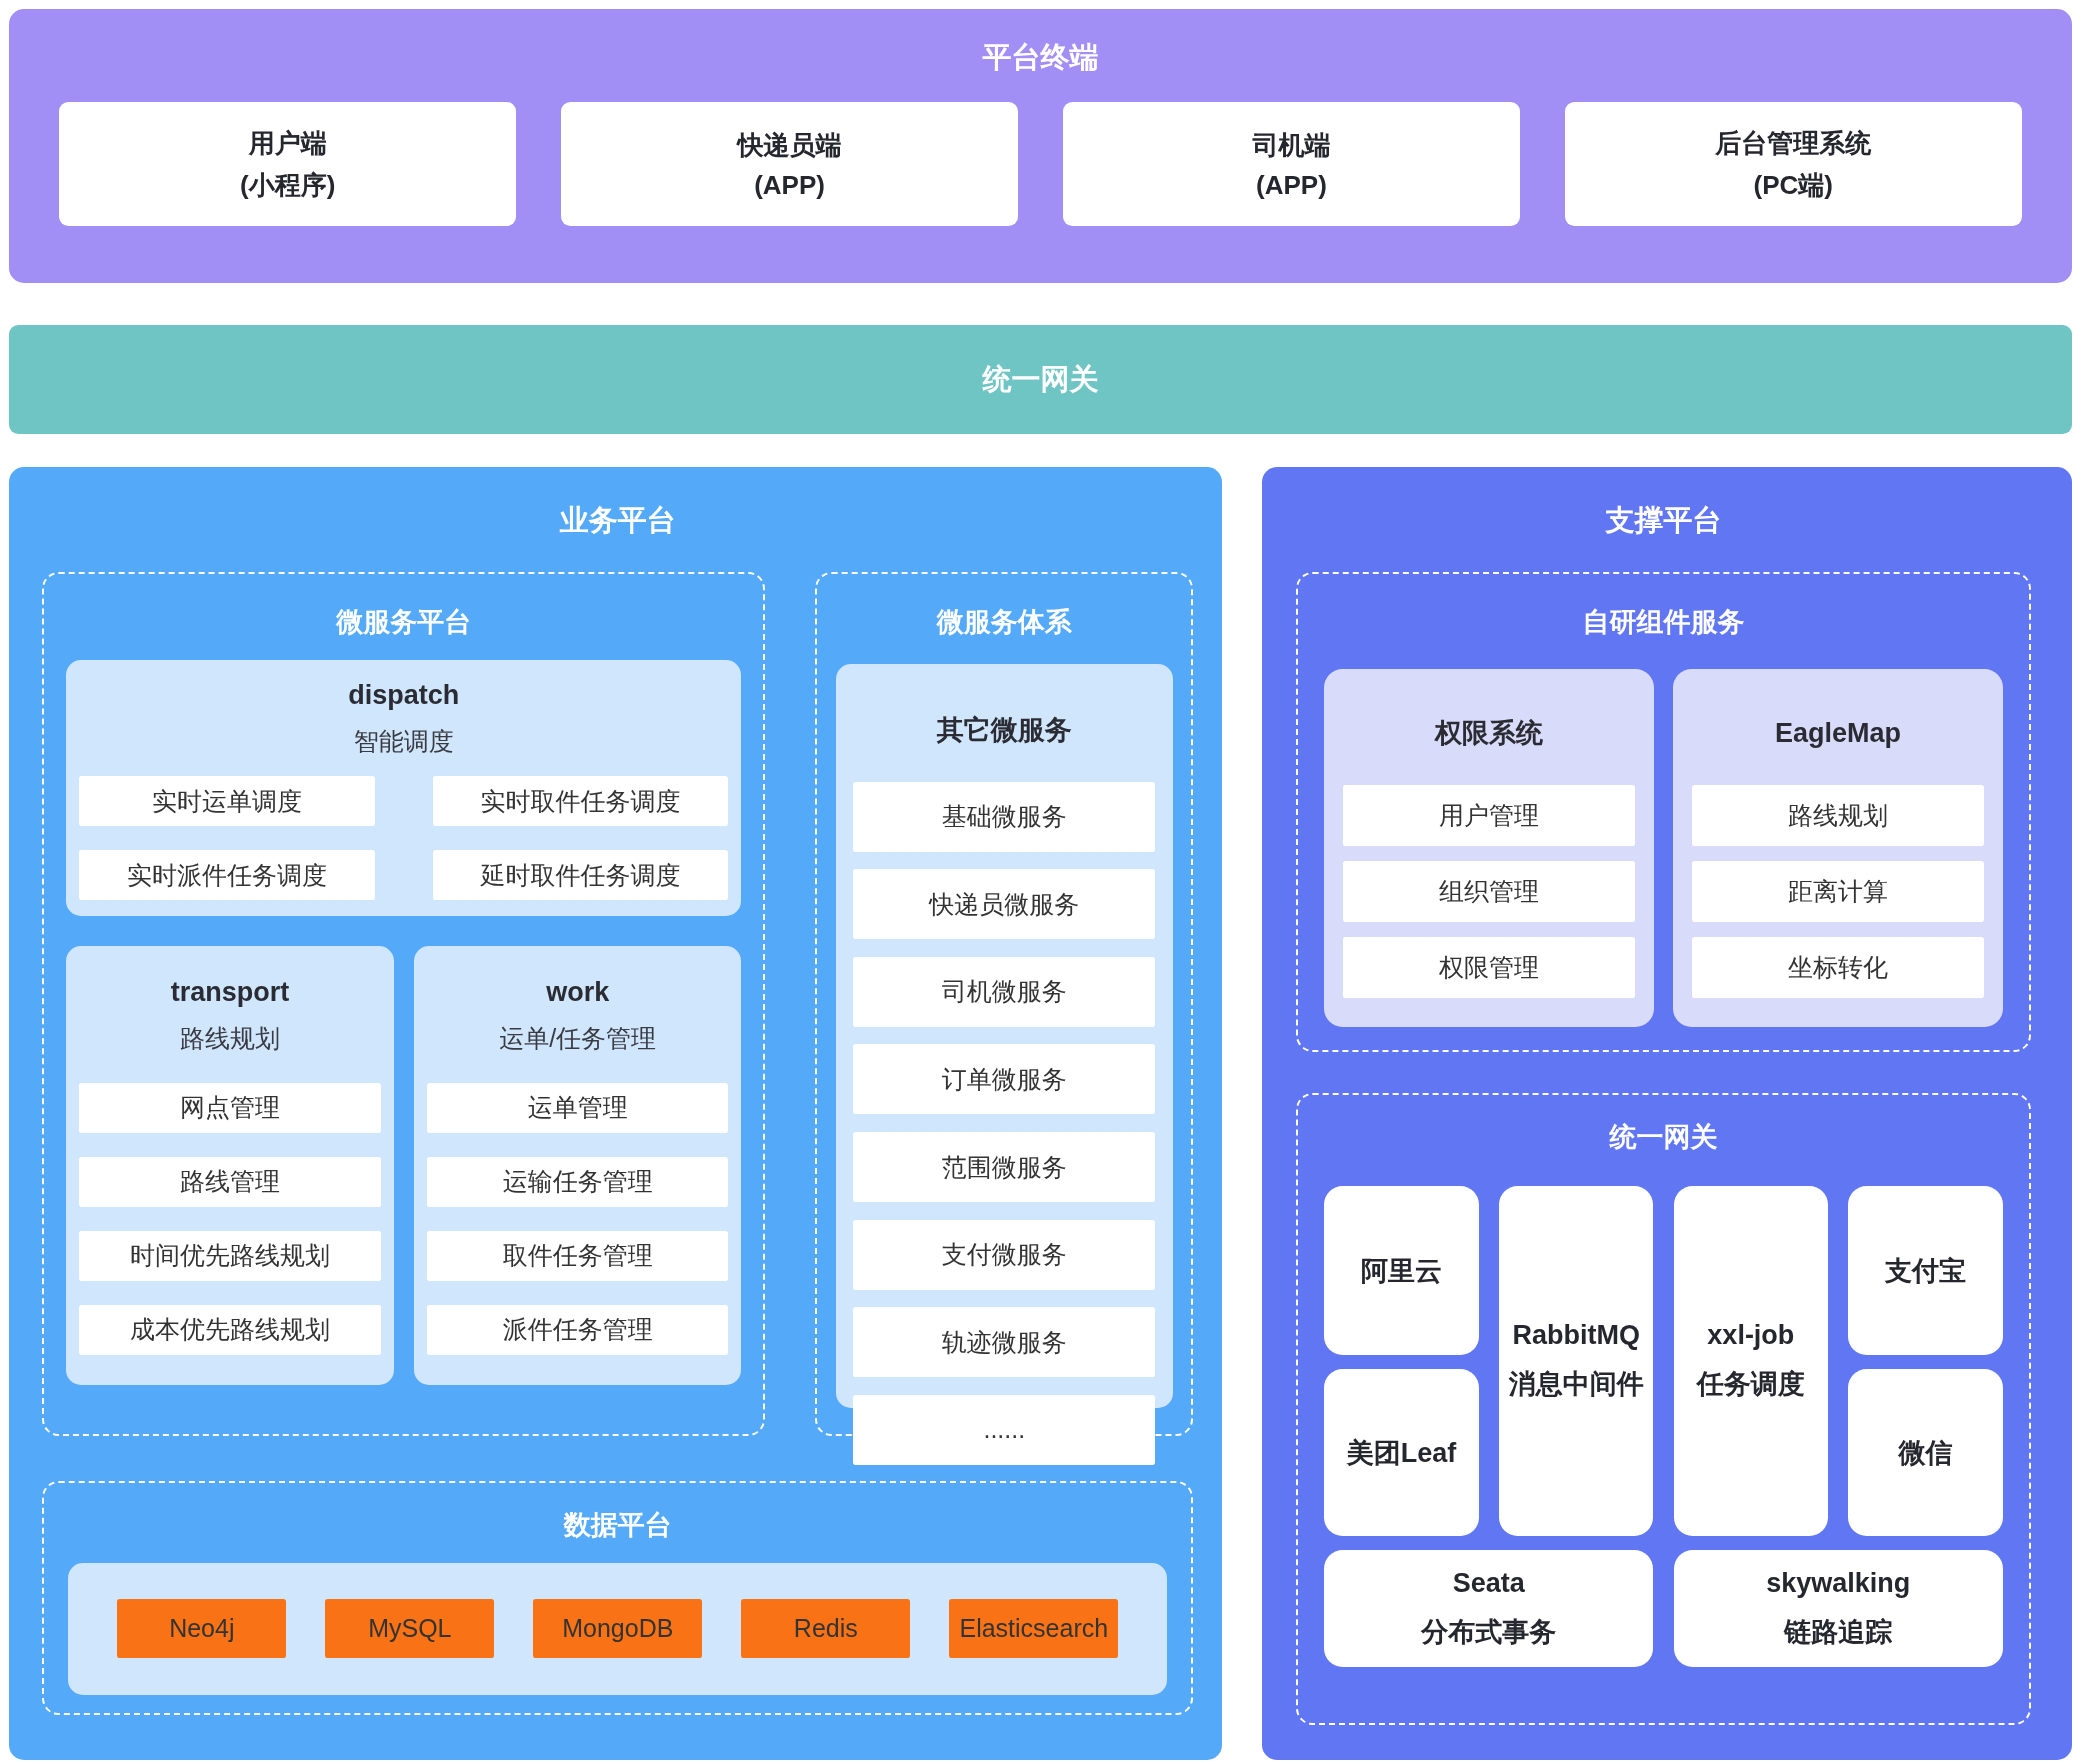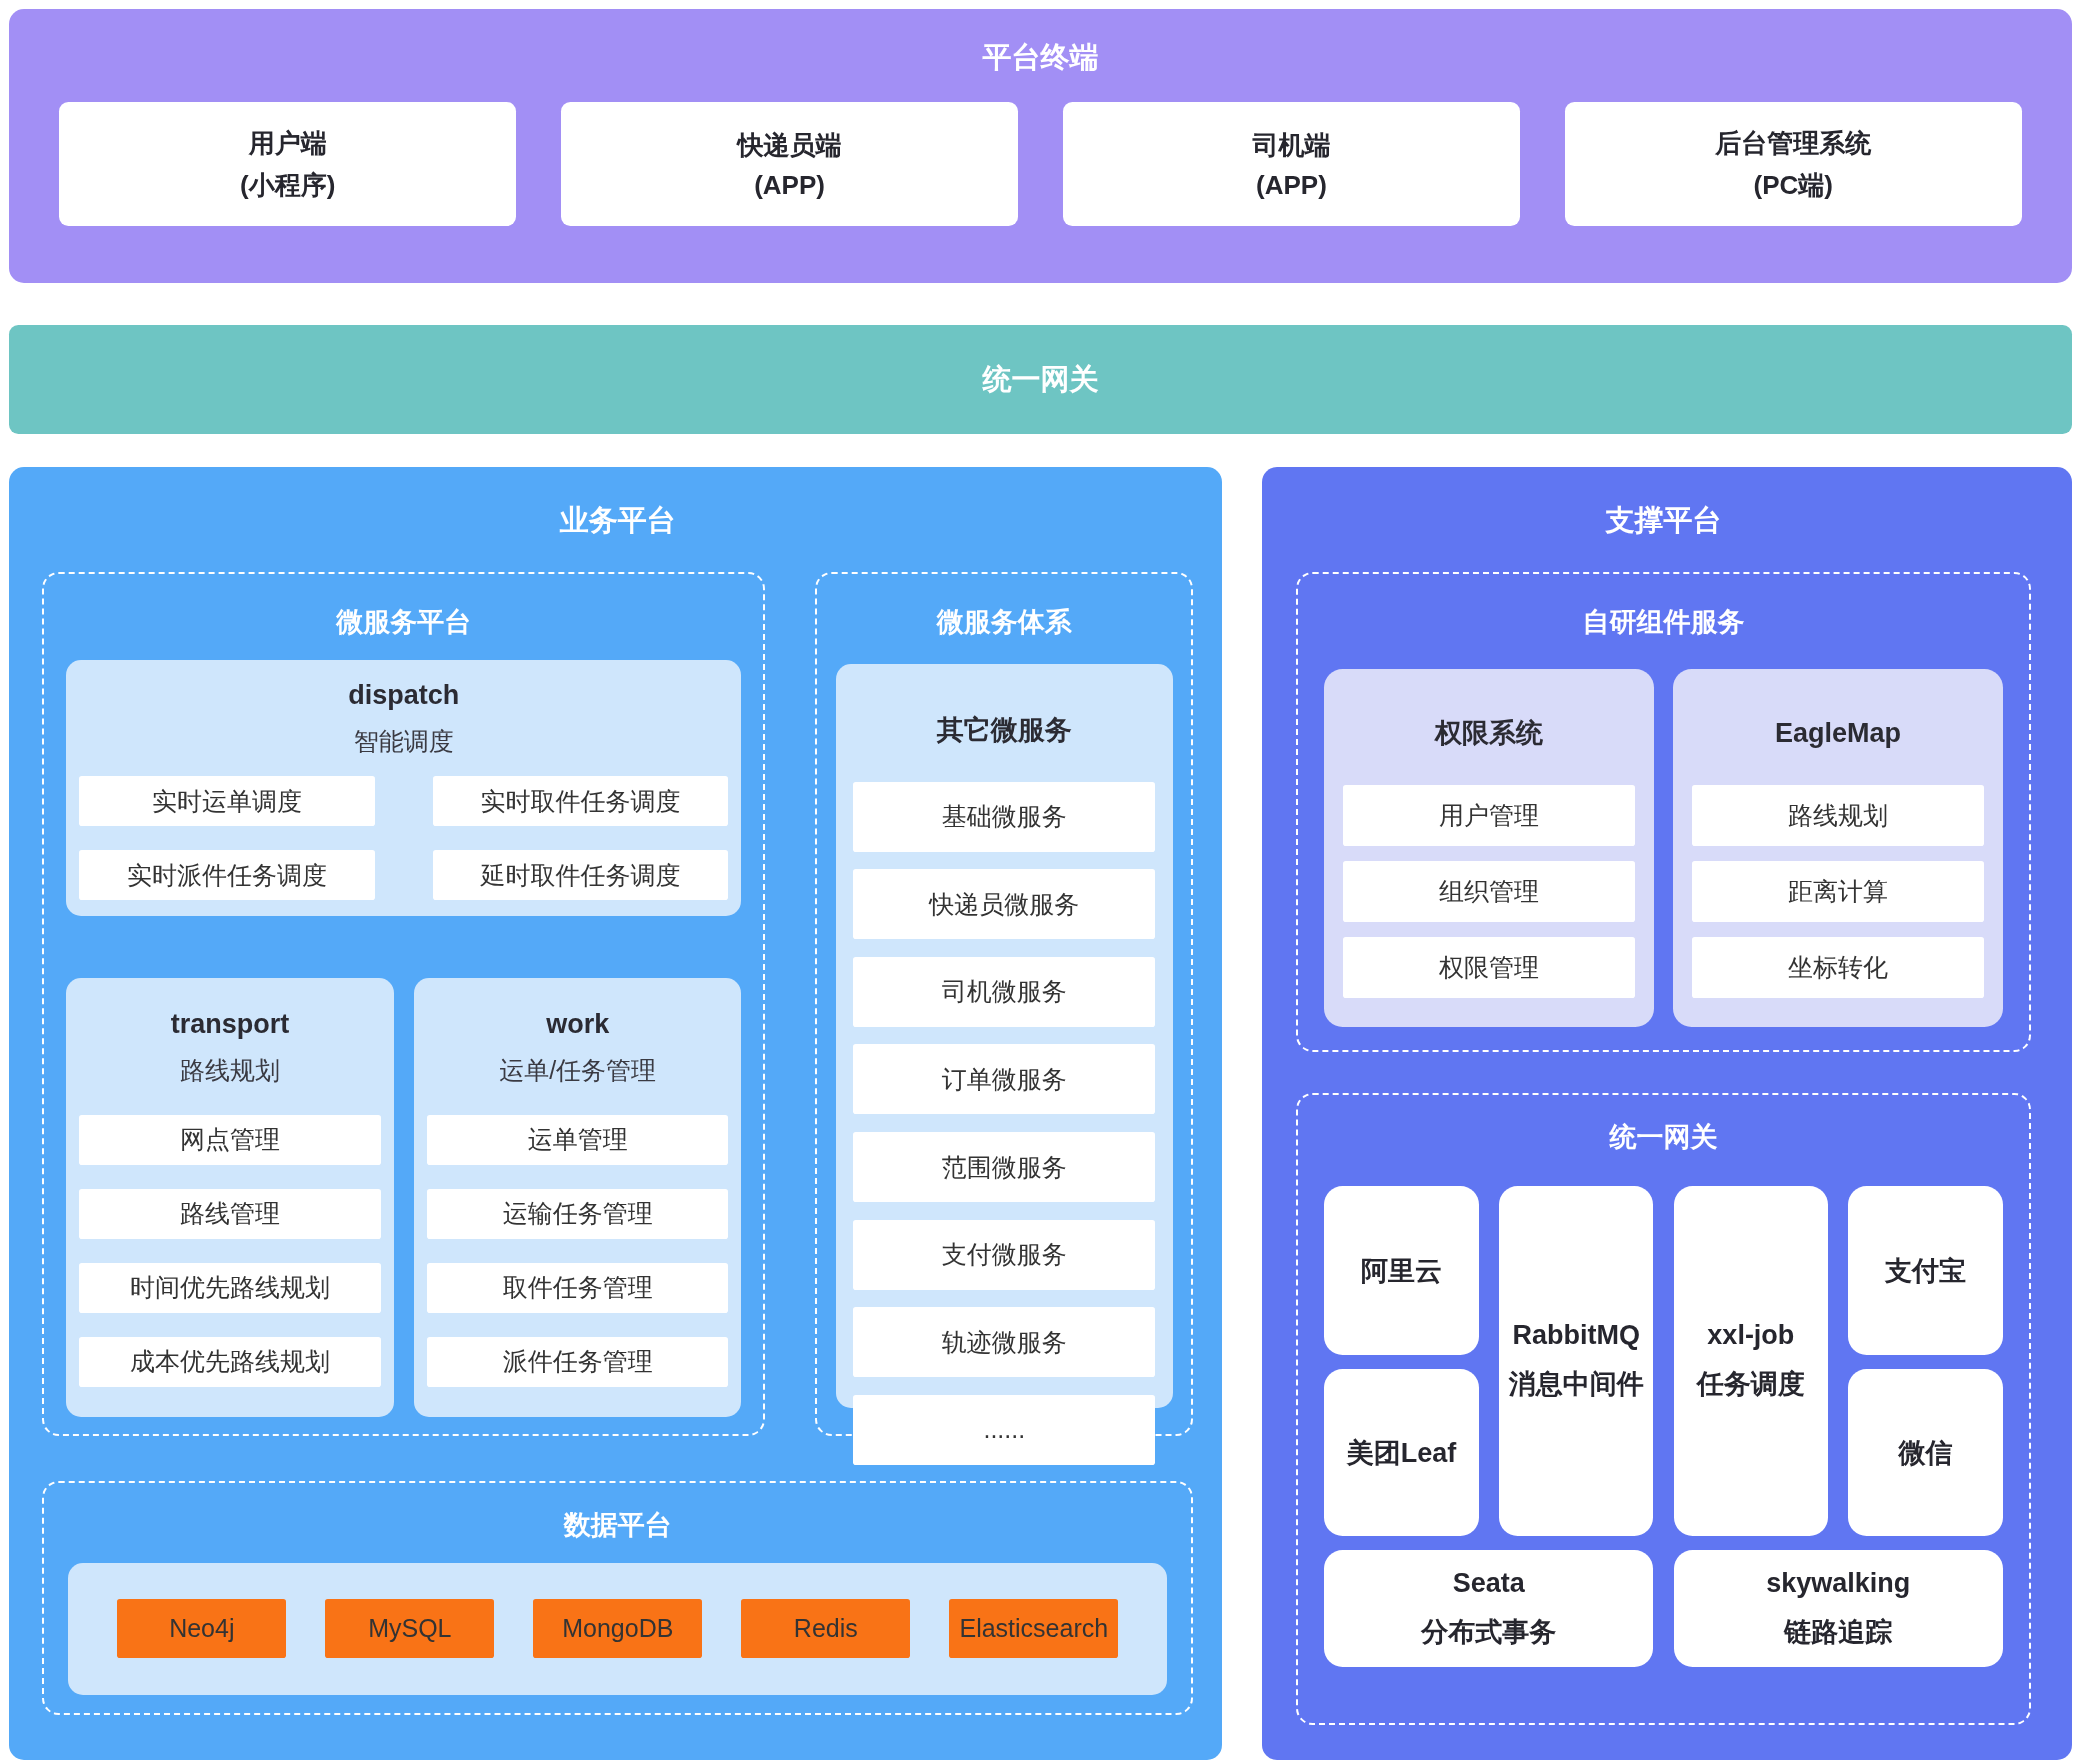--- a/index.html
+++ b/index.html
@@ -35,21 +35,21 @@
 
   .card-light { background: #cfe6fc; border-radius: 15px; }
   .card-en  { text-align: center; font-size: 27px; font-weight: 700; color: #2b2b33; line-height: 37px; }
   .card-sub { text-align: center; font-size: 25px; color: #3a3a42; line-height: 33px; margin-top: 11px; }
   .witem { background: #ffffff; height: 50px; border-radius: 2.8px;
     display: flex; align-items: center; justify-content: center; font-size: 25px; color: #333333; }
 
   .dispatch { margin-top: 16.7px; height: 256px; padding-top: 16.7px; }
   .grid2 { display: grid; grid-template-columns: 1fr 1fr; column-gap: 58px; row-gap: 24px; margin: 18.6px 13px 0; }
 
-  .two-col { display: flex; gap: 20.4px; margin-top: 62px; }
+  .two-col { display: flex; gap: 20.4px; margin-top: 30px; }
   .tw { flex: 1; height: 439px; padding-top: 28px; }
   .tw .list { display: flex; flex-direction: column; gap: 24px; margin: 28px 13px 0; }
 
   .mss-card { margin-top: 20.4px; height: 744px; padding-top: 48px; }
   .mss-list { display: flex; flex-direction: column; gap: 17.6px; margin: 33px 17.6px 0; }
   .mss-list .witem { height: 70px; }
 
   .data-dashed { margin-top: 45px; height: 234px; }
   .data-dashed .dash-title { margin-top: 22px; }
   .data-inner { margin: 16.7px 24px 0; height: 132px; background: #cfe6fc; border-radius: 15px;

